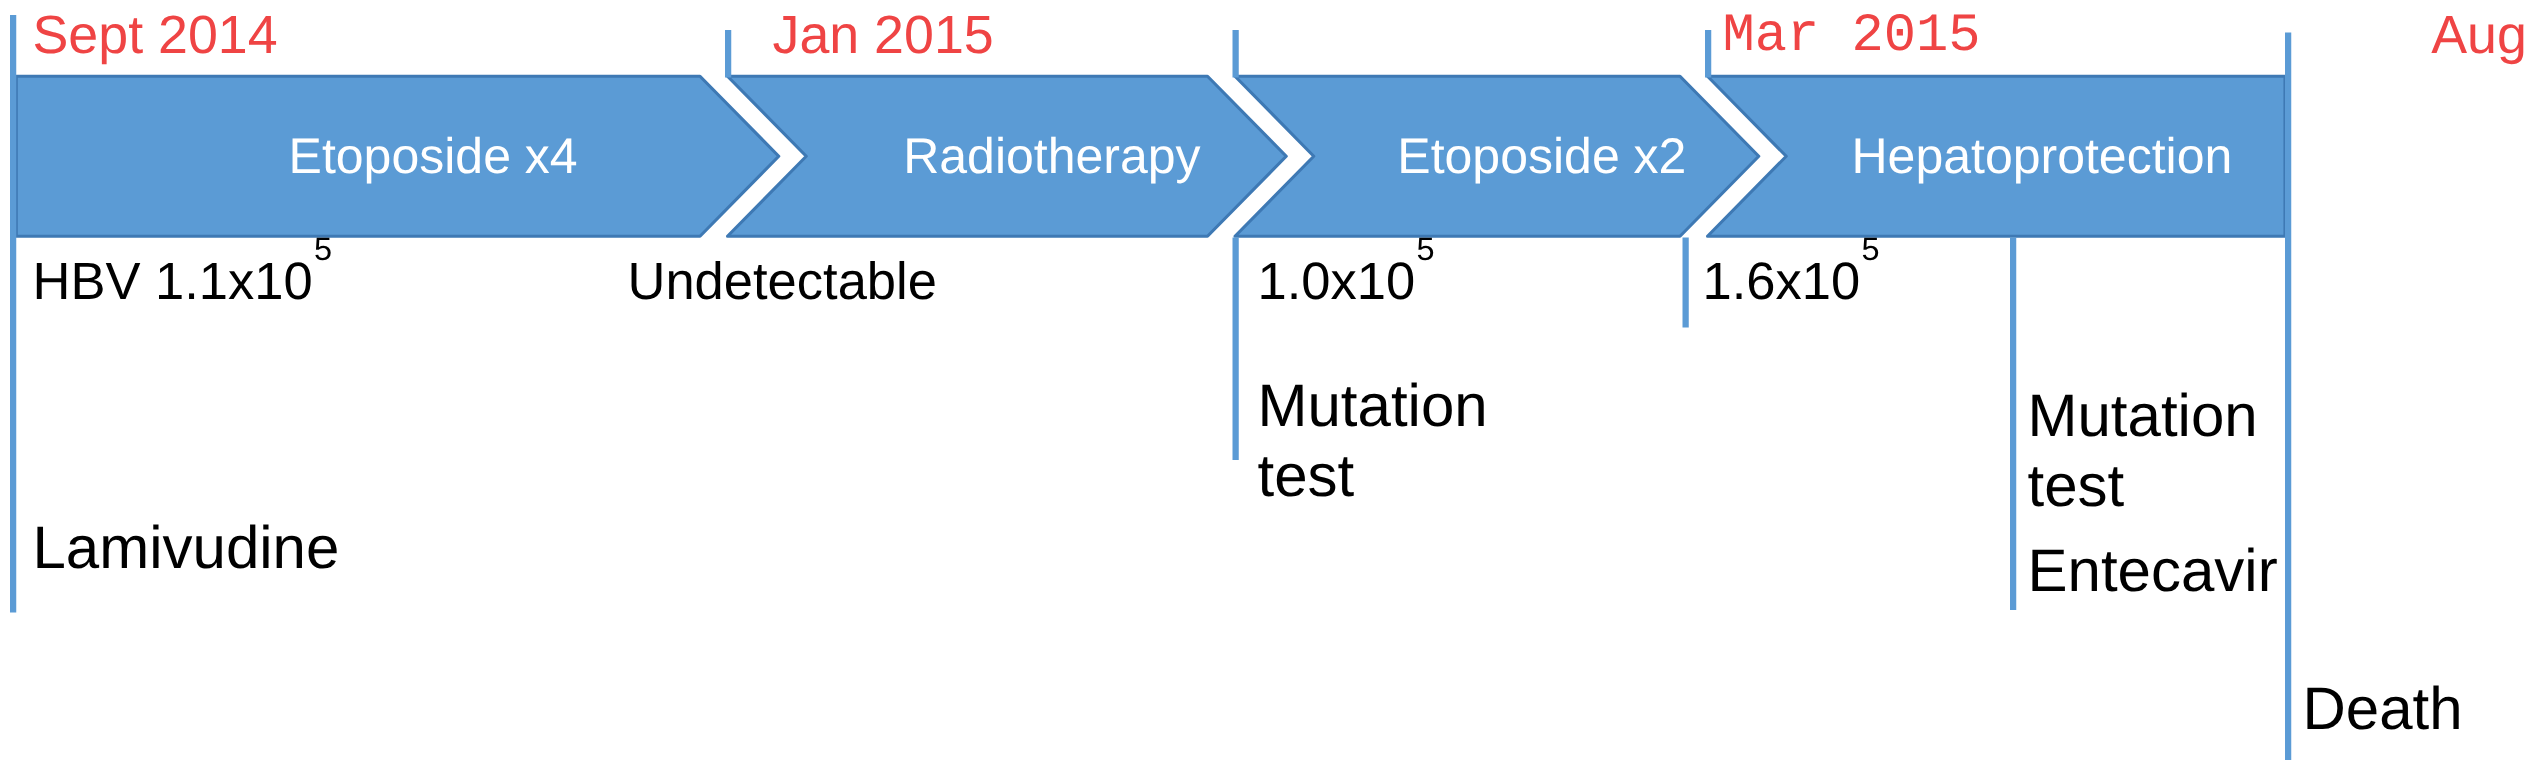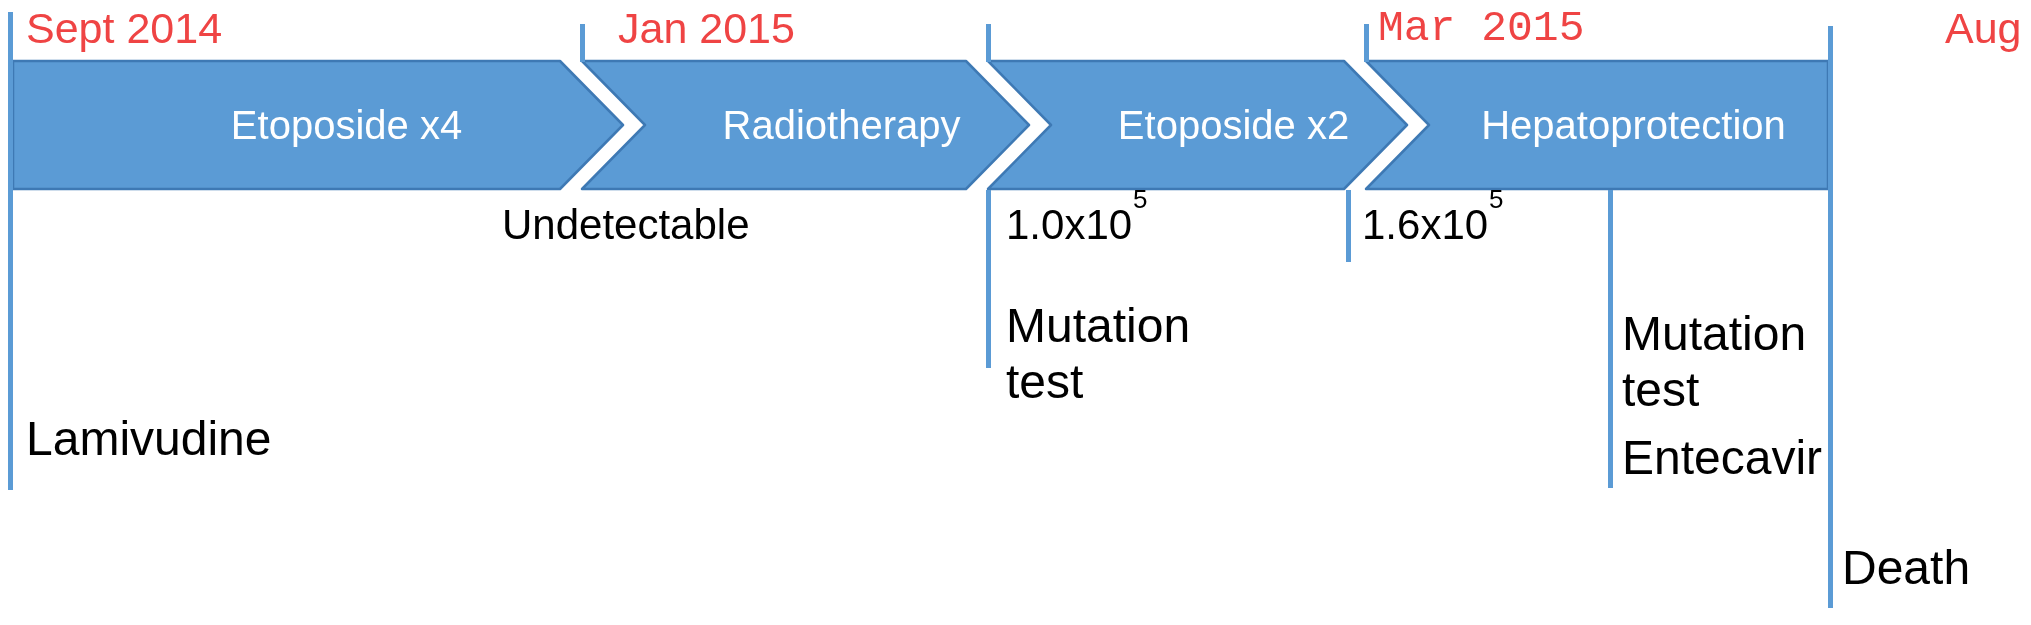--- a/index.html
+++ b/index.html
@@ -78,20 +78,21 @@
   <div class="tick" style="left:1828px;top:26px;height:582px;"></div>
   <div class="tick" style="left:986px;top:190px;height:178px;"></div>
   <div class="tick" style="left:1346px;top:190px;height:72px;"></div>
   <div class="tick" style="left:1608px;top:190px;height:298px;"></div>
 
   <div class="date" style="left:26px;">Sept 2014</div>
   <div class="date" style="left:594px;margin-left:24px;">Jan 2015</div>
   <div class="date" style="left:1378px;font-family:Liberation Mono, monospace;">Mar 2015</div>
   <div class="date" style="left:1910px;margin-left:35px;">Aug 2015</div>
 
+  <div class="vload" style="left:26px;"><span>HBV 1.1x10</span><sup>5</sup></div>
   <div class="vload" style="left:502px;"><span>Undetectable</span><sup></sup></div>
   <div class="vload" style="left:1006px;"><span>1.0x10</span><sup>5</sup></div>
   <div class="vload" style="left:1362px;"><span>1.6x10</span><sup>5</sup></div>
 
   <div class="note" style="left:1006px;top:298px;">Mutation
 test</div>
   <div class="note" style="left:1622px;top:306px;">Mutation
 test</div>
   <div class="note" style="left:26px;top:411px;">Lamivudine</div>
   <div class="note" style="left:1842px;top:540px;">Death</div>

